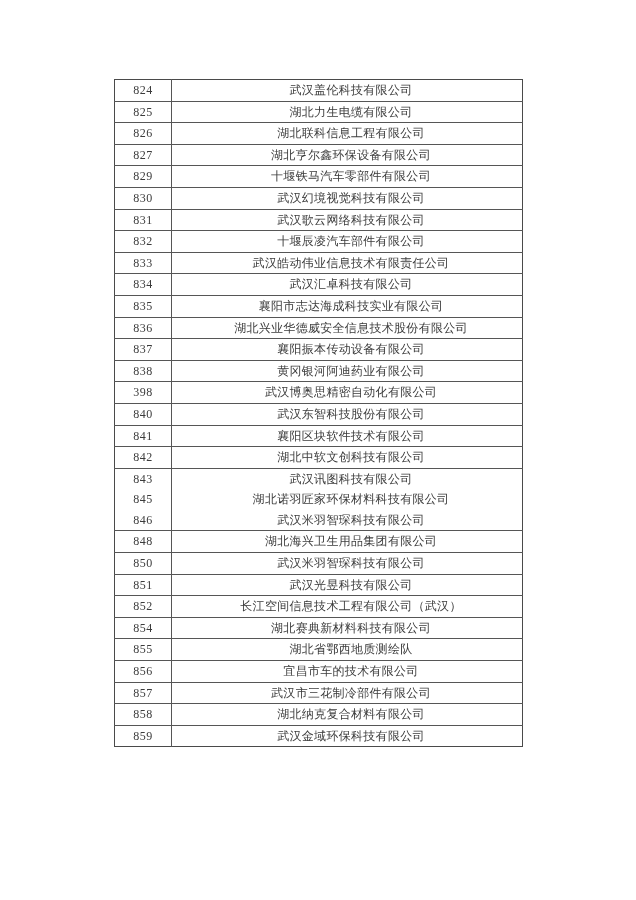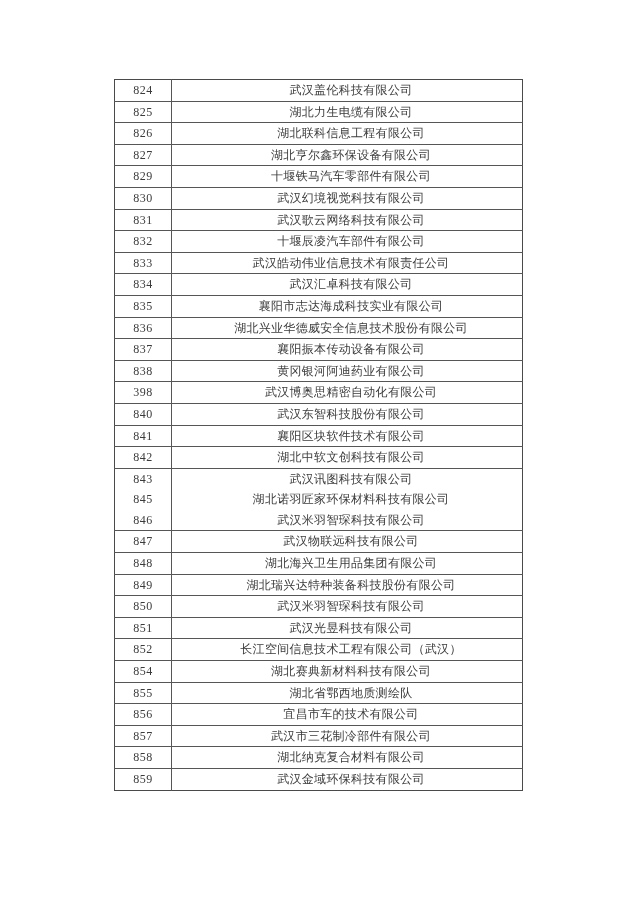--- a/index.html
+++ b/index.html
@@ -146,30 +146,22 @@
         </tr>
         <tr class="no-separator">
           <td class="num-cell">845</td>
           <td class="name-cell">湖北诺羽匠家环保材料科技有限公司</td>
         </tr>
         <tr>
           <td class="num-cell">846</td>
           <td class="name-cell">武汉米羽智琛科技有限公司</td>
         </tr>
         <tr>
-          <td class="num-cell">847</td>
-          <td class="name-cell">武汉物联远科技有限公司</td>
-        </tr>
-        <tr>
           <td class="num-cell">848</td>
           <td class="name-cell">湖北海兴卫生用品集团有限公司</td>
-        </tr>
-        <tr>
-          <td class="num-cell">849</td>
-          <td class="name-cell">湖北瑞兴达特种装备科技股份有限公司</td>
         </tr>
         <tr>
           <td class="num-cell">850</td>
           <td class="name-cell">武汉米羽智琛科技有限公司</td>
         </tr>
         <tr>
           <td class="num-cell">851</td>
           <td class="name-cell">武汉光昱科技有限公司</td>
         </tr>
         <tr>

